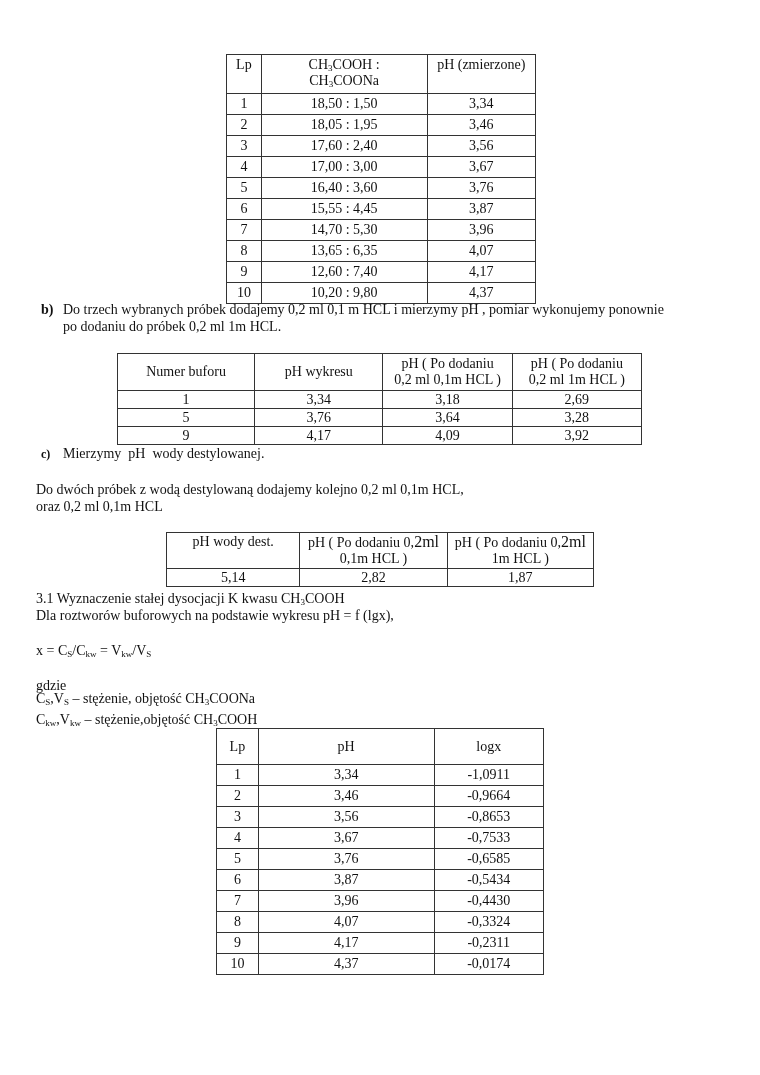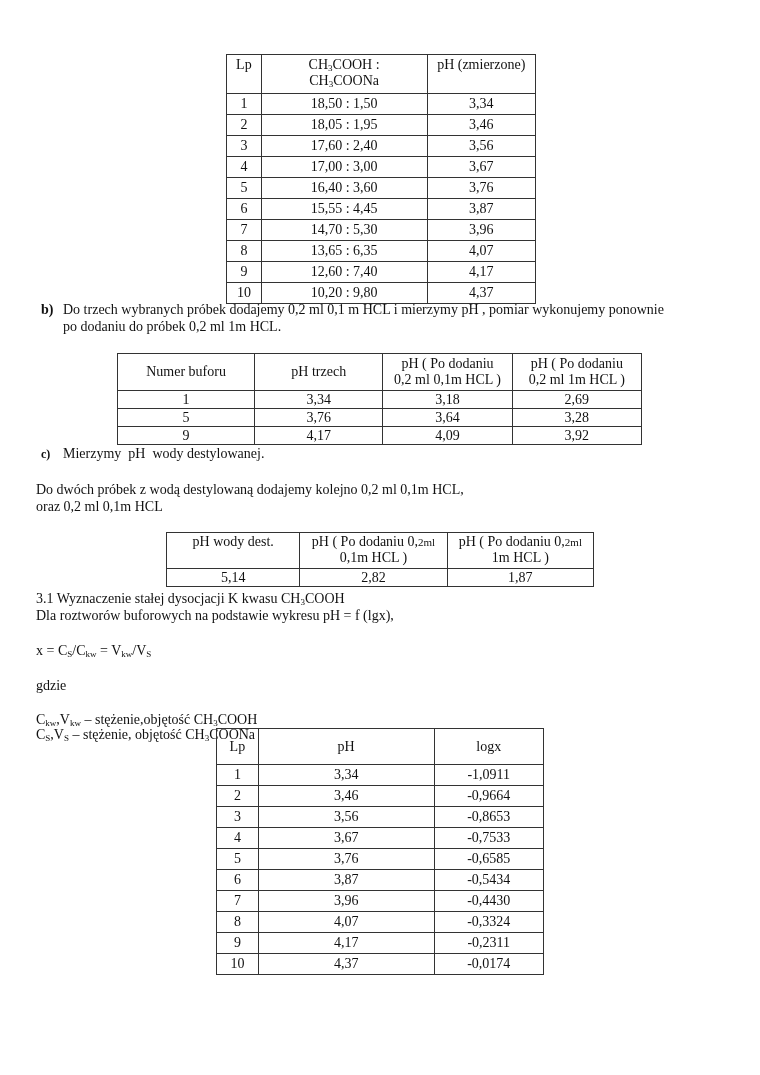--- a/index.html
+++ b/index.html
@@ -28,21 +28,21 @@
     #t2 { left: 117px; top: 353px; width: 525px; }
     #t2 th { height: 36px; vertical-align: middle; }
     #t2 td { height: 17px; }
     #t2 .c1 { width: 137px; } #t2 .c2 { width: 128px; } #t2 .c3 { width: 129px; } #t2 .c4 { width: 129px; }
 
     
     #t3 { left: 166px; top: 532px; width: 428px; }
     #t3 th { height: 34px; padding-top: 1px; }
     #t3 td { height: 17px; margin-left: 12px; }
     #t3 .c1 { width: 133px; } #t3 .c2 { width: 147px; } #t3 .c3 { width: 146px; }
-    #t3 .small { font-size: 11px; }
+    #t3 .small { font-size: 16px; }
 
     
     #t4 { left: 216px; top: 728px; width: 328px; }
     #t4 th { height: 35px; vertical-align: middle; }
     #t4 td { height: 20px; }
     #t4 .c1 { width: 41px; } #t4 .c2 { width: 176px; } #t4 .c3 { width: 109px; }
   </style>
 </head>
 <body>
 
@@ -112,21 +112,21 @@
 </table>
 
 <div class="abs bold" style="left:41px; top:301px;">b)</div>
 <div class="abs" style="left:63px; top:301px;">Do trzech wybranych próbek dodajemy 0,2 ml 0,1 m HCL i mierzymy pH , pomiar wykonujemy ponownie</div>
 <div class="abs" style="left:63px; top:318px;">po dodaniu do próbek 0,2 ml 1m HCL.</div>
 
 <table id="t2">
   <thead>
     <tr>
       <th class="c1">Numer buforu</th>
-      <th class="c2">pH trzech</th>
+      <th class="c2">pH wykresu</th>
       <th class="c3"><span>pH ( Po dodaniu</span><br><span>0,2 ml 0,1m HCL )</span></th>
       <th class="c4"><span>pH ( Po dodaniu</span><br><span>0,2 ml 1m HCL )</span></th>
     </tr>
   </thead>
   <tbody>
     <tr>
         <td>1</td>
         <td>3,34</td>
         <td>3,18</td>
         <td>2,69</td>
@@ -171,21 +171,21 @@
 <div class="abs" style="left:36px; top:590px;">
   <span>3.1 Wyznaczenie stałej dysocjacji K kwasu CH</span><sub>3</sub><span>COOH</span>
 </div>
 <div class="abs" style="left:36px; top:607px;">Dla roztworów buforowych na podstawie wykresu pH = f (lgx),</div>
 
 <div class="abs" style="left:36px; top:642px;">
   <span>x = C</span><sub>S</sub><span>/C</span><sub>kw</sub><span style="white-space:pre"> = V</span><sub>kw</sub><span>/V</span><sub>S</sub>
 </div>
 
 <div class="abs" style="left:36px; top:677px;">gdzie</div>
-<div class="abs" style="left:36px; top:726px;">
+<div class="abs" style="left:36px; top:690px;">
   <span>C</span><sub>S</sub><span>,V</span><sub>S</sub><span style="white-space:pre"> – stężenie, objętość CH</span><sub>3</sub><span>COONa</span>
 </div>
 <div class="abs" style="left:36px; top:711px;">
   <span>C</span><sub>kw</sub><span>,V</span><sub>kw</sub><span style="white-space:pre"> – stężenie,objętość CH</span><sub>3</sub><span>COOH</span>
 </div>
 
 <table id="t4">
   <thead>
     <tr>
       <th class="c1">Lp</th>

